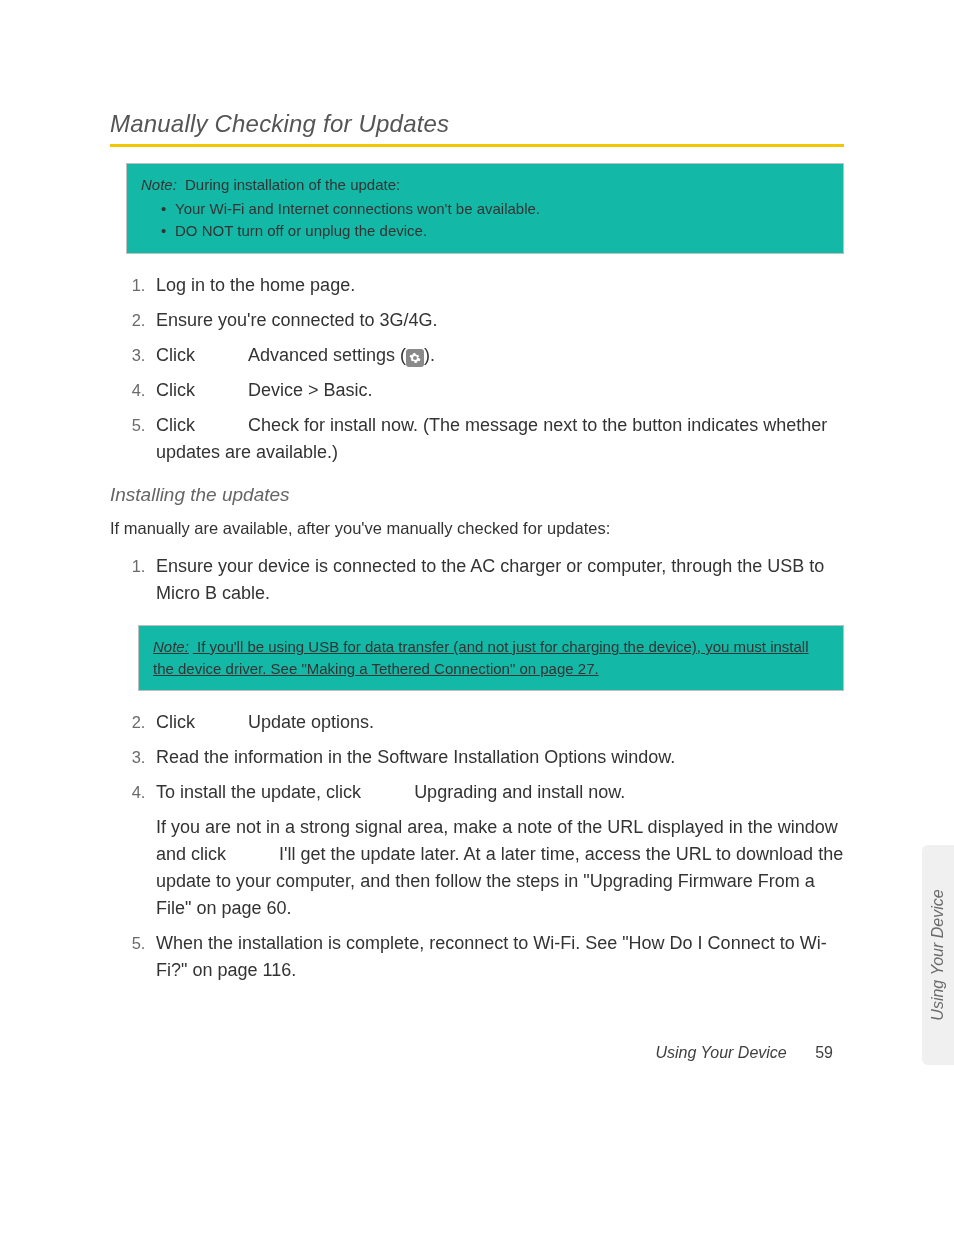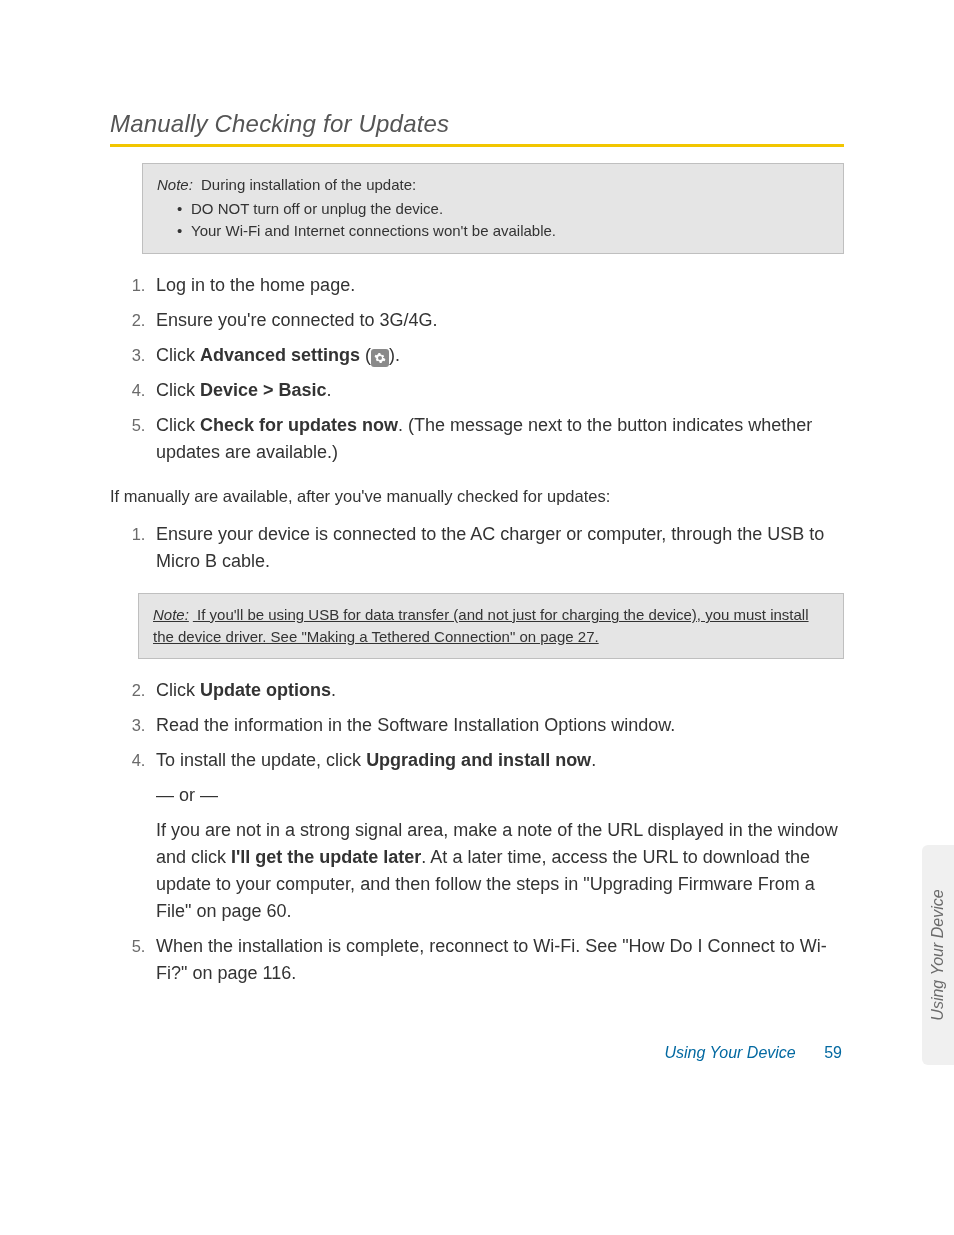--- a/index.html
+++ b/index.html
@@ -26,22 +26,22 @@
     letter-spacing: 0.2px;
     padding-bottom: 6px;
   }
   .yellow-rule {
     height: 3px;
     background: #f2c600;
     margin: 0 0 16px 0;
   }
   .note-box {
     border: 1px solid #bfbfbf;
-    background: #e5e5e5;
-    margin: 0 0 18px 32px;
+    background: #14b8a6;
+    margin: 0 0 18px 16px;
     padding: 10px 14px 10px 14px;
     font-size: 15px;
     line-height: 1.45;
     color: #333;
   }
   .note-box .note-label {
     font-style: italic;
     margin-right: 4px;
   }
   .note-sublist {
@@ -66,21 +66,21 @@
     line-height: 1.5;
   }
   ol.steps > li {
     padding-left: 6px;
     margin-bottom: 8px;
   }
   ol.steps li::marker {
     color: #6a6a6a;
     font-size: 16.5px;
   }
-  .bold { font-weight: bold; }
+  .bold { font-weight: normal; margin-left: 48px; }
   .subheading {
     font-style: italic;
     font-size: 19px;
     color: #656565;
     margin: 10px 0 10px 0;
   }
   .bodytext {
     font-size: 16.5px;
     line-height: 1.5;
     margin: 0 0 12px 0;
@@ -104,23 +104,23 @@
   .side-tab span {
     transform: rotate(-90deg);
     white-space: nowrap;
     font-style: italic;
     color: #6b6b6b;
     font-size: 16px;
   }
   .footer {
     position: absolute;
     bottom: 60px;
-    right: 112px;
+    right: 121px;
     font-size: 16px;
-    color: #0369a1;
+    color: #404040;
   }
   .footer .ft-label { font-style: italic; margin-right: 24px; }
   .gear-icon {
     display: inline-flex;
     align-items: center;
     justify-content: center;
     width: 18px;
     height: 18px;
     background: #8a8a8a;
     border-radius: 3px;
@@ -136,62 +136,62 @@
 
   <div class="section-title">Manually Checking for Updates</div>
   <div class="yellow-rule"></div>
 
   <div class="note-box">
     <span class="note-row">
       <span class="note-label">Note:</span>
       <span>During installation of the update:</span>
     </span>
     <ul class="note-sublist">
+      <li>Your Wi-Fi and Internet connections won't be available.</li>
       <li>DO NOT turn off or unplug the device.</li>
-      <li>Your Wi-Fi and Internet connections won't be available.</li>
     </ul>
   </div>
 
   <ol class="steps">
     <li>Log in to the home page.</li>
     <li>Ensure you're connected to 3G/4G.</li>
     <li>
       <span>Click </span><span class="bold">Advanced settings</span><span> (</span><span class="gear-icon">
           <svg viewBox="0 0 24 24" fill="#ffffff">
             <path d="M12 8a4 4 0 100 8 4 4 0 000-8zm9 4a9 9 0 01-.14 1.6l2.1 1.64-2 3.46-2.48-1a7.2 7.2 0 01-2.77 1.6l-.38 2.7h-4l-.38-2.7a7.2 7.2 0 01-2.77-1.6l-2.48 1-2-3.46 2.1-1.64A9 9 0 013 12a9 9 0 01.14-1.6L1.04 8.76l2-3.46 2.48 1a7.2 7.2 0 012.77-1.6L8.67 2h4l.38 2.7a7.2 7.2 0 012.77 1.6l2.48-1 2 3.46-2.1 1.64c.1.53.14 1.06.14 1.6z"></path>
           </svg>
         </span><span>).</span>
     </li>
     <li>
       <span>Click </span><span class="bold">Device &gt; Basic</span><span>.</span>
     </li>
     <li>
-      <span>Click </span><span class="bold">Check for updates now</span><span>. (The message next to the button indicates whether updates are available.)</span>
+      <span>Click </span><span class="bold">Check for install now</span><span>. (The message next to the button indicates whether updates are available.)</span>
     </li>
   </ol>
 
+  <div class="subheading">Installing the updates</div>
   <p class="bodytext">If manually are available, after you've manually checked for updates:</p>
 
   <ol class="steps">
     <li>Ensure your device is connected to the AC charger or computer, through the USB to Micro B cable.</li>
   </ol>
 
   <div class="note-box" style="margin-left:28px;text-decoration:underline;">
     <span class="note-label">Note:</span>
     <span>If you'll be using USB for data transfer (and not just for charging the device), you must install the device driver. See "Making a Tethered Connection" on page 27.</span>
   </div>
 
   <ol class="steps" start="2">
     <li>
       <span>Click </span><span class="bold">Update options</span><span>.</span>
     </li>
     <li>Read the information in the Software Installation Options window.</li>
     <li>
       <span>To install the update, click </span><span class="bold">Upgrading and install now</span><span>.</span>
-      <div class="step-sub">— or —</div>
       <div class="step-sub">
         <span>If you are not in a strong signal area, make a note of the URL displayed in the window and click </span><span class="bold">I'll get the update later</span><span>. At a later time, access the URL to download the update to your computer, and then follow the steps in "Upgrading Firmware From a File" on page 60.</span>
       </div>
     </li>
     <li>When the installation is complete, reconnect to Wi-Fi. See "How Do I Connect to Wi-Fi?" on page 116.</li>
   </ol>
 
   <div class="side-tab">
     <span>Using Your Device</span>
   </div>

